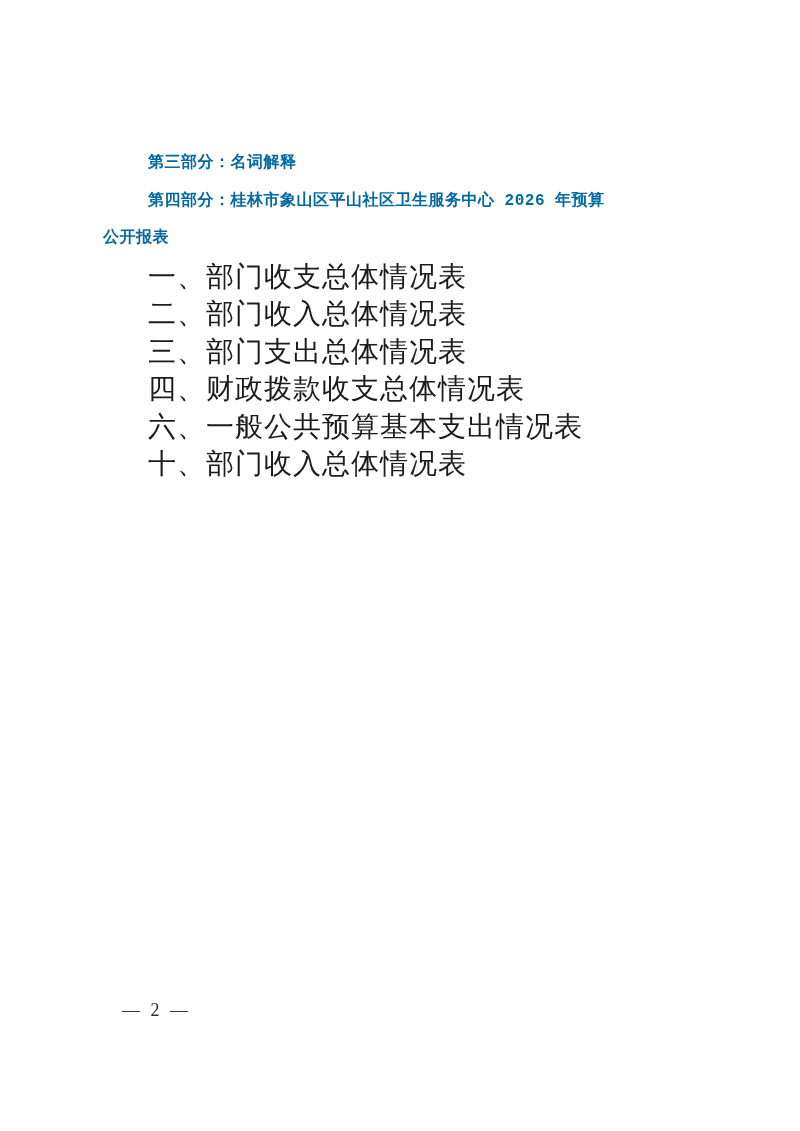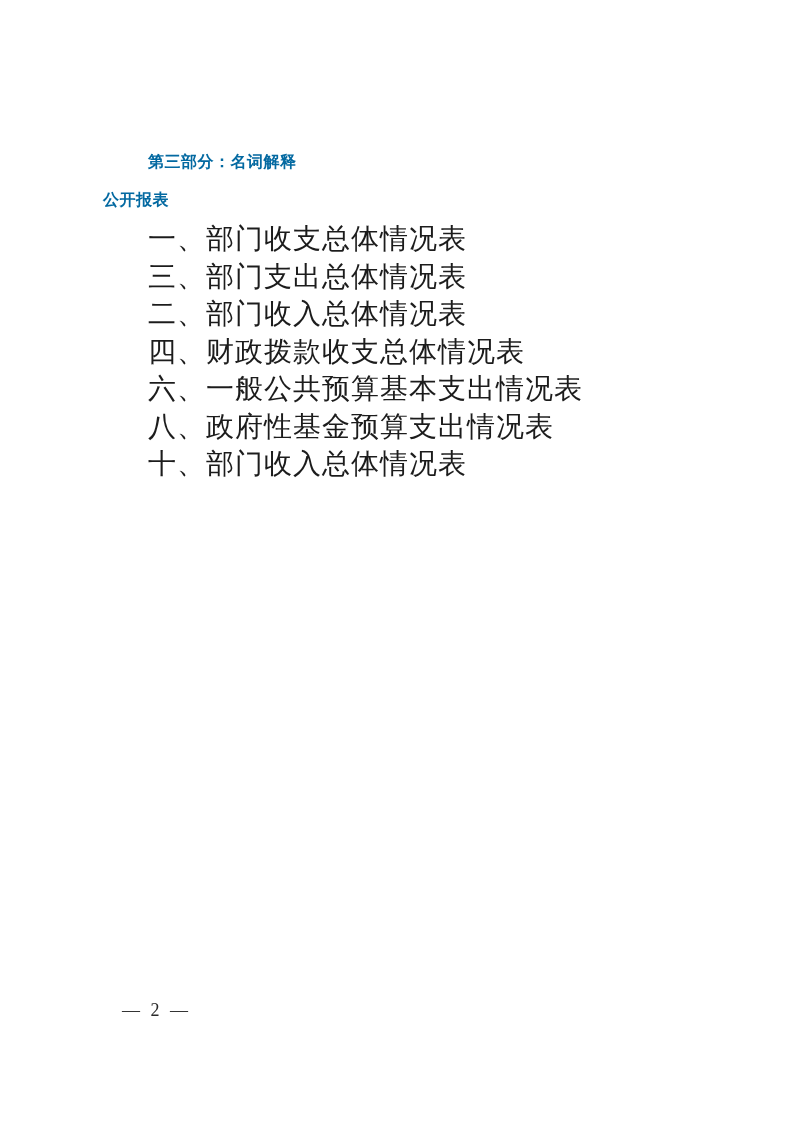--- a/index.html
+++ b/index.html
@@ -54,25 +54,25 @@
     color: #2a2a2a;
     white-space: nowrap;
   }
 </style>
 </head>
 <body>
 
 <div class="page">
   <div class="content">
     <p class="heading indent">第三部分：名词解释</p>
+    <p class="heading indent">第四部分：桂林市象山区平山社区卫生服务中心 2026 年预算</p>
     <p class="heading">公开报表</p>
 
     <p class="toc-item indent">一、部门收支总体情况表</p>
+    <p class="toc-item indent">二、部门收入总体情况表</p>
     <p class="toc-item indent">三、部门支出总体情况表</p>
-    <p class="toc-item indent">二、部门收入总体情况表</p>
     <p class="toc-item indent">四、财政拨款收支总体情况表</p>
     <p class="toc-item indent">六、一般公共预算基本支出情况表</p>
-    <p class="toc-item indent">八、政府性基金预算支出情况表</p>
     <p class="toc-item indent">十、部门收入总体情况表</p>
   </div>
 
   <div class="page-footer">— 2 —</div>
 </div>
 
 </body></html>

